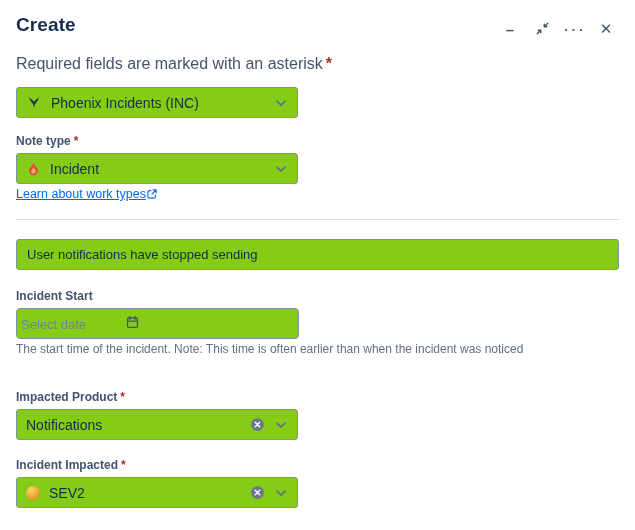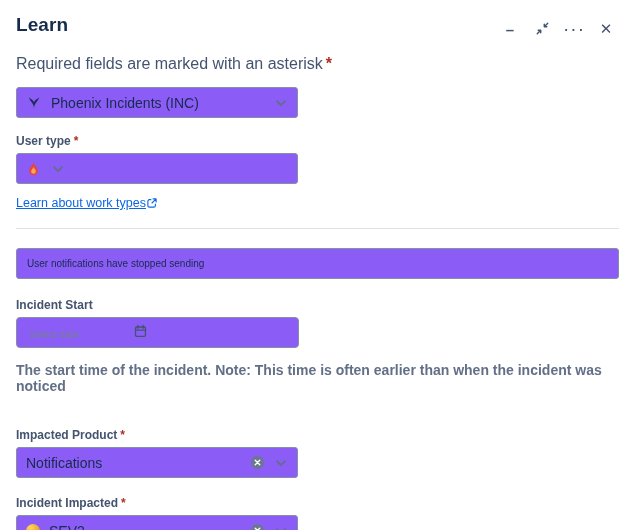--- a/index.html
+++ b/index.html
@@ -19,61 +19,61 @@
   .glyph-more { font-size:19px; letter-spacing:1px; }
   .glyph-close { font-size:15px; }
 
   .req-note { margin-top:15px; font-size:16px; color:#44546F; }
   .asterisk { color:#AE2E24; font-weight:700; margin-left:3px; }
 
   .field { margin-top:16px; }
   .field-label { display:block; font-size:12px; font-weight:700; color:#44546F; margin-bottom:5px; }
 
   .select, .txt-input, .datetime {
-    border:1px solid #8590A2; border-radius:3px; background:#8b5cf6; height:31px;
+    border:1px solid #8590A2; border-radius:3px; background:#84cc16; height:31px;
     display:flex; align-items:center; font-size:14px; color:#172B4D;
   }
   .select { width:282px; padding:0 8px 0 9px; cursor:pointer; }
   .select .lead-icon { display:flex; align-items:center; margin-right:9px; }
   .select .value { flex:1; white-space:nowrap; overflow:hidden; }
   .trail { display:flex; align-items:center; gap:8px; }
   .chev { display:flex; align-items:center; }
   .clear { display:flex; align-items:center; cursor:pointer; }
 
-  .link-row { margin-top:12px; display:inline-flex; align-items:center; gap:0; }
+  .link-row { margin-top:3px; display:inline-flex; align-items:center; gap:0; }
   .link { font-size:12.5px; color:#0C66E4; text-decoration:underline; cursor:pointer; }
   .ext-icon { display:flex; align-items:center; }
 
   .divider { border:none; border-top:1px solid #DCDFE4; margin:17px 0 0 0; }
 
   .txt-input { width:603px; padding:0 10px; }
-  input.real { border:none; outline:none; font-family:inherit; font-size:10px;
+  input.real { border:none; outline:none; font-family:inherit; font-size:13px;
     color:#172B4D; width:100%; background:transparent; }
   input.real::placeholder { color:#758195; }
 
-  .datetime { width:283px; border-radius:4px; padding:0 12px; }
+  .datetime { width:283px; border-radius:4px; padding:0 4px; }
   .date-part { width:104px; }
   .cal-btn { background:none; border:none; display:flex; align-items:center;
     cursor:pointer; padding:0; margin-right:13px; }
   .time-part { flex:1; }
 
-  .help-text { margin-top:14px; font-size:14px; color:#626F86;font-weight:bold; }
+  .help-text { margin-top:3px; font-size:12px; color:#626F86; }
 
   .sev-dot { width:14px; height:14px; border-radius:50%;
     background:radial-gradient(circle at 35% 28%, #FFD75E 0%, #EFAF3F 45%, #D9820B 100%); }
 
   .mt-20 { margin-top:19px; }
 </style>
 </head>
 <body>
 
 <div class="modal">
 
   <div class="hdr">
-    <div class="title">Learn</div>
+    <div class="title">Create</div>
     <div class="ctrls">
       <button class="ctrl-btn">
         <span class="glyph-min">–</span>
       </button>
       <button class="ctrl-btn">
         <span>
           <svg width="15" height="15" viewBox="0 0 16 16" fill="none" stroke="#44546F" stroke-width="1.5" stroke-linecap="round" stroke-linejoin="round">
             <path d="M13.6 2.4 L9.9 6.1 M9.9 3.4 v2.7 h2.7"></path>
             <path d="M2.4 13.6 L6.1 9.9 M6.1 12.6 V9.9 H3.4"></path>
           </svg>
@@ -105,29 +105,30 @@
           <svg width="16" height="16" viewBox="0 0 16 16" fill="none" stroke="#626F86" stroke-width="1.7" stroke-linecap="round" stroke-linejoin="round">
               <path d="M4 6.2l4 4 4-4"></path>
             </svg>
         </span>
       </span>
     </div>
   </div>
 
   <div class="field">
     <span class="field-label">
-      <span>User type</span><span class="asterisk">*</span>
+      <span>Note type</span><span class="asterisk">*</span>
     </span>
     <div class="select">
       <span class="lead-icon">
         <svg width="15" height="15" viewBox="0 0 16 16">
           <path d="M8 1.3 c.5 2.9 2.3 4.1 3.4 5.7 .9 1.3 1.3 2.4 1.3 3.5 a4.7 4.7 0 0 1 -9.4 0 c0 -1.7 .8 -2.8 1.7 -4.1 C6.1 5 7.5 3.9 8 1.3 Z" fill="#E2483D"></path>
           <path d="M8 6.2 c.3 1.5 1.4 2.2 2 3.2 .4 .7 .5 1.2 .5 1.8 a2.5 2.5 0 0 1 -5 0 c0 -.9 .4 -1.5 1 -2.3 C7.1 8.1 7.8 7.5 8 6.2 Z" fill="#FEA362"></path>
         </svg>
       </span>
+      <span class="value">Incident</span>
       <span class="trail">
         <span class="chev">
           <svg width="16" height="16" viewBox="0 0 16 16" fill="none" stroke="#626F86" stroke-width="1.7" stroke-linecap="round" stroke-linejoin="round">
               <path d="M4 6.2l4 4 4-4"></path>
             </svg>
         </span>
       </span>
     </div>
     <span class="link-row">
       <a class="link">Learn about work types</a>

